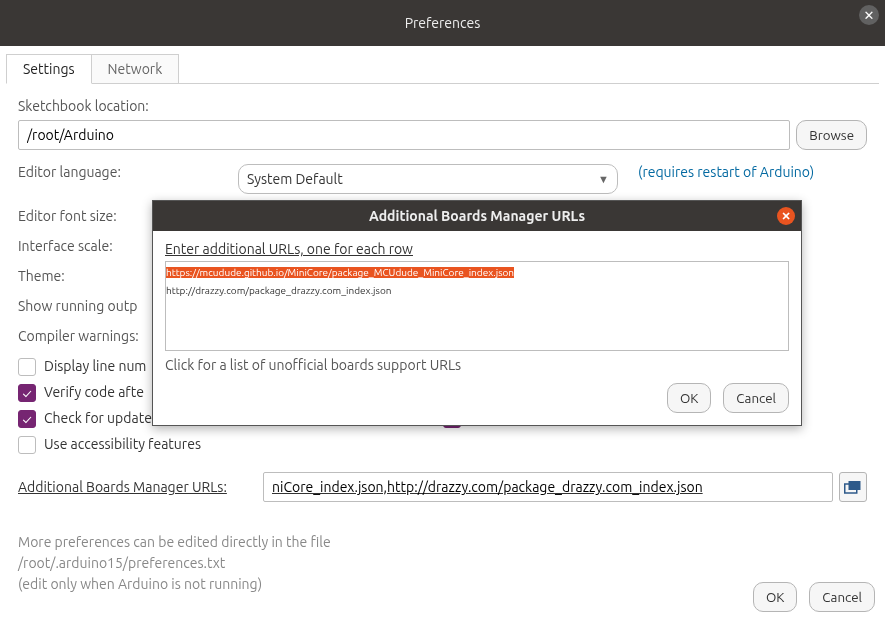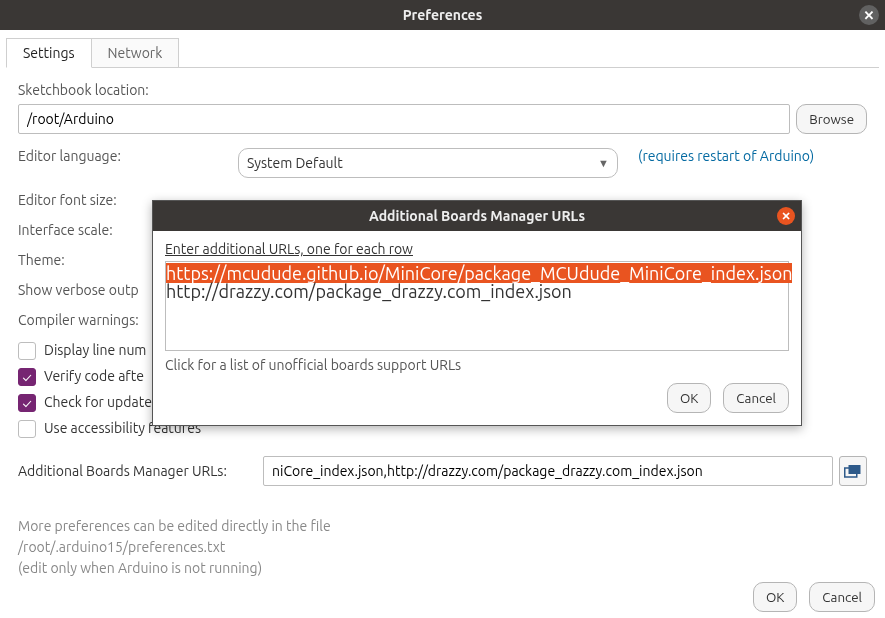--- a/index.html
+++ b/index.html
@@ -1,18 +1,18 @@
 <!DOCTYPE html>
 <html><head>
   <meta charset="utf-8">
   <style>
     * { box-sizing: border-box; font-family: Ubuntu, "Segoe UI", Arial, sans-serif; }
     body { margin: 0; background: #fff; width: 885px; height: 618px; overflow: hidden; position: relative; font-size: 14px; color: #333; }
 
-    .titlebar { background: #3a3735; color: #eee; height: 30px; display: flex; align-items: center; justify-content: center; font-weight: bold; position: relative; }
+    .titlebar { background: #3a3735; color: #eee; height: 46px; display: flex; align-items: center; justify-content: center; font-weight: normal; position: relative; }
     .titlebar .close { position: absolute; right: 6px; top: 5px; width: 20px; height: 20px; background: #616161; border-radius: 50%; display: flex; align-items: center; justify-content: center; color: #fff; font-size: 13px; }
 
     .tabs { display: flex; margin: 8px 0 0 6px; }
     .tab { padding: 6px 16px; border: 1px solid #cfcfcf; background: #fafafa; color: #666; margin-right: -1px; cursor:pointer;}
     .tab.active { background: #fff; color: #222; border-bottom: 1px solid #fff; position:relative; z-index:2;}
     .tabs-line { border-bottom: 1px solid #cfcfcf; margin-top:-1px; margin-left:6px; margin-right:6px;}
 
     .content { padding: 14px 18px; }
     .row { display: flex; margin-bottom: 14px; }
     .label { flex: 0 0 220px; color: #555; }
@@ -21,34 +21,34 @@
     .btn { height: 30px; border: 1px solid #b5b5b5; background: #f6f6f6; border-radius: 10px; padding: 0 12px; margin-left: 6px; color: #333; }
     .select { display:flex; align-items:center; border:1px solid #bdbdbd; border-radius:10px; height:30px; padding:0 8px; justify-content:space-between; min-width:380px;}
     .chevron { color:#666; font-size: 11px; }
     .hint { color: #0369a1; margin-left: 20px; }
 
     .cb-row { display:flex; margin-bottom: 8px;}
     .cb { width:18px; height:18px; border:1px solid #bdbdbd; border-radius:3px; margin-right: 8px; display:flex; align-items:center; justify-content:center; background:#fff; }
     .cb.checked { background:#762572; border-color:#762572; color:#fff; font-size:13px;}
     .cb-col { flex:1; }
 
-    .abm-row { display:flex; align-items:center; margin-top:10px;}
+    .abm-row { display:flex; align-items:center; margin-top:10px;text-decoration:underline;}
     .iconbtn { width:28px; height:30px; border:1px solid #b5b5b5; background:#f6f6f6; border-radius:3px; margin-left:6px; display:flex; align-items:center; justify-content:center;}
     .iconbtn svg { width:18px; height:14px;}
 
     .footer-note { color:#888; margin-top:30px; font-size:14px; line-height:1.5;}
 
     .bottom { position:absolute; bottom:6px; right:10px; display:flex; gap:6px;}
 
     
     .modal { position:absolute; left:152px; top:200px; width:650px; border:1px solid #555; box-shadow:0 3px 10px rgba(0,0,0,.3); background:#fff;}
     .modal .mtitle { background:#3a3735; color:#eee; height:30px; display:flex; align-items:center; justify-content:center; font-weight:bold; position:relative;}
     .modal .mclose { position:absolute; right:6px; top:6px; width:18px; height:18px; background:#e95420; border-radius:50%; display:flex;align-items:center;justify-content:center; color:#fff; font-size:11px;}
     .modal .mbody { padding:10px 12px 12px 12px;}
-    .textarea { border:1px solid #bdbdbd; width:100%; height:90px; padding:2px 0; font-size:18px; line-height:18px;}
+    .textarea { border:1px solid #bdbdbd; width:100%; height:90px; padding:2px 0; font-size:10px; line-height:18px;}
     .textarea .sel { background:#e95420; color:#fff; display:inline;}
     .modal .mfooter { display:flex; justify-content:flex-end; gap:6px; padding-top:10px;}
     .link { color:#555; margin-top:6px;}
   </style>
 </head>
 <body>
 
 <div class="titlebar">
   <span>Preferences</span>
   <div class="close">✕</div>
@@ -80,21 +80,21 @@
   <div class="row">
       <div class="label">Editor font size:</div>
     </div>
   <div class="row">
       <div class="label">Interface scale:</div>
     </div>
   <div class="row">
       <div class="label">Theme:</div>
     </div>
   <div class="row">
-      <div class="label">Show verbose outp</div>
+      <div class="label">Show running outp</div>
     </div>
   <div class="row">
       <div class="label">Compiler warnings:</div>
     </div>
 
   <div style="display:flex;">
     <div class="cb-col">
       <div class="cb-row">
           <div class="cb"></div>
           <span>Display line num</span>

